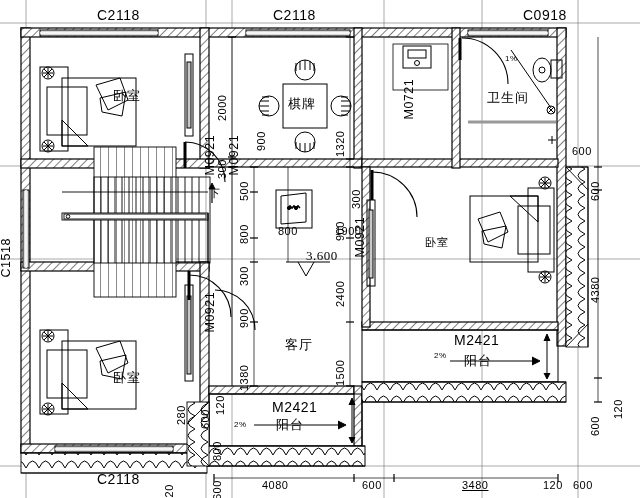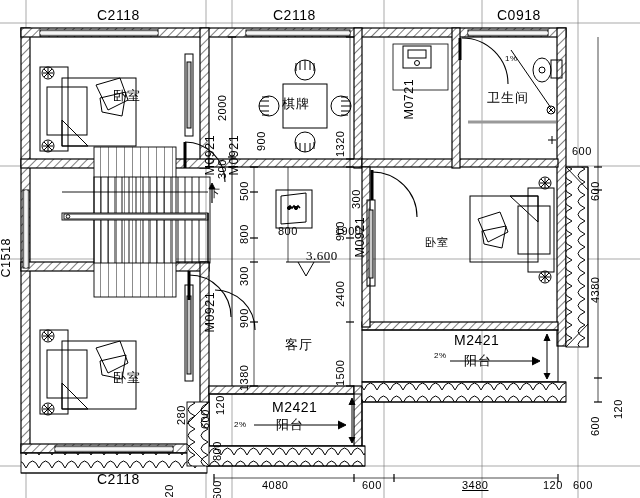--- a/index.html
+++ b/index.html
@@ -348,31 +348,31 @@
 
     <g id="elevation-symbol" stroke="#000" stroke-width="1" fill="none">
       <line x1="286" y1="262" x2="330" y2="262"></line>
       <path d="M298 262 L306 276 L314 262" fill="none"></path>
     </g>
 
   </svg>
 
 
   <div class="lbl lbl-cn" style="left:113px; top:89px;">卧室</div>
-  <div class="lbl lbl-cn" style="left:282px; top:97px;text-align:right;">棋牌</div>
+  <div class="lbl lbl-cn" style="left:288px; top:97px;text-align:right;">棋牌</div>
   <div class="lbl lbl-cn" style="left:487px; top:91px;">卫生间</div>
   <div class="lbl lbl-cn" style="left:285px; top:290px;margin-top:48px;">客厅</div>
   <div class="lbl lbl-cn-small" style="left:425px; top:237px;">卧室</div>
   <div class="lbl lbl-cn" style="left:113px; top:371px;">卧室</div>
   <div class="lbl lbl-cn" style="left:276px; top:418px;">阳台</div>
   <div class="lbl lbl-cn" style="left:464px; top:354px;">阳台</div>
 
   <div class="lbl lbl-code" style="left:97px; top:8px;">C2118</div>
   <div class="lbl lbl-code" style="left:273px; top:8px;">C2118</div>
-  <div class="lbl lbl-code" style="left:497px; top:8px;">C0918</div>
+  <div class="lbl lbl-code" style="left:523px; top:8px;">C0918</div>
   <div class="lbl lbl-code-v" style="left:12px; top:265px;">C1518</div>
   <div class="lbl lbl-code" style="left:97px; top:472px;">C2118</div>
 
   <div class="lbl lbl-code-v" style="left:216px; top:163px;">M0921</div>
   <div class="lbl lbl-code-v" style="left:240px; top:163px;">M0921</div>
   <div class="lbl lbl-code-v" style="left:415px; top:107px;">M0721</div>
   <div class="lbl lbl-code-v" style="left:366px; top:245px;">M0921</div>
   <div class="lbl lbl-code-v" style="left:216px; top:320px;">M0921</div>
   <div class="lbl lbl-code" style="left:272px; top:400px;">M2421</div>
   <div class="lbl lbl-code" style="left:454px; top:333px;">M2421</div>

